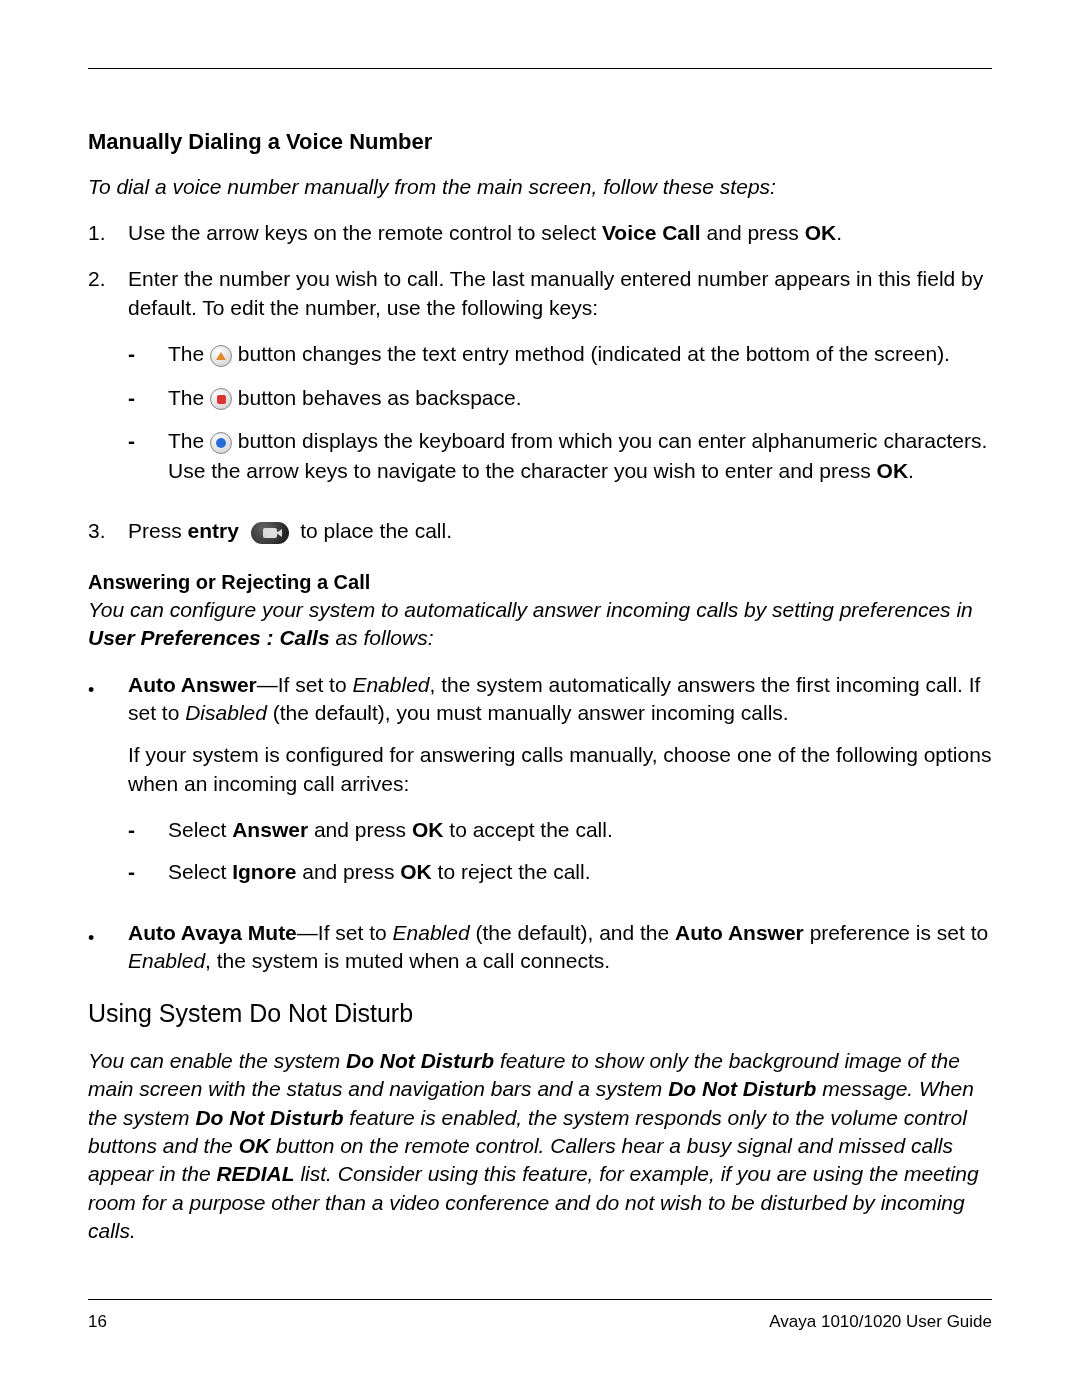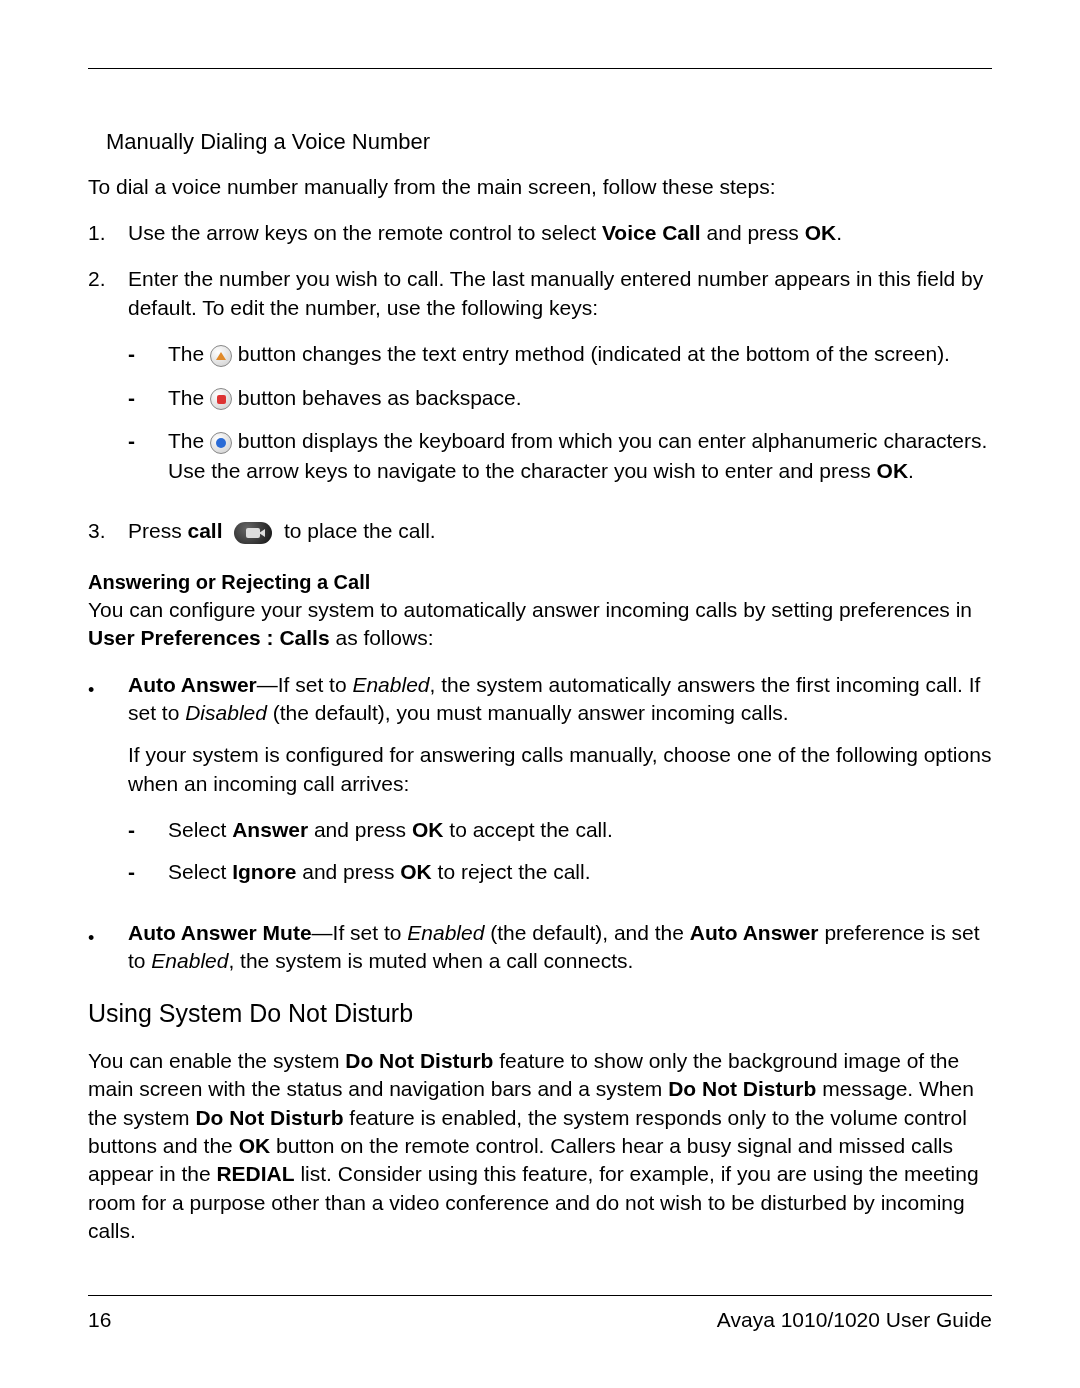--- a/index.html
+++ b/index.html
@@ -15,22 +15,22 @@
     padding: 68px 88px 0 88px;
   }
   .top-rule, .bottom-rule {
     border: none;
     border-top: 1px solid #000;
     margin: 0;
   }
   .top-rule { margin-bottom: 58px; }
   .content { font-size: 21px; line-height: 1.35; }
 
-  .h4 { font-weight: normal; font-size: 22px; margin-bottom: 16px; margin-left: 18px; }
-  .p { margin-bottom: 18px; }
+  .h4 { font-weight: bold; font-size: 22px; margin-bottom: 16px; }
+  .p { margin-bottom: 18px; font-style: italic; }
 
   ol.main-list { list-style: none; padding-left: 0; }
   ol.main-list > li {
     display: flex;
     margin-bottom: 18px;
   }
   ol.main-list > li > .num {
     flex: 0 0 40px;
   }
   ol.main-list > li > .body { flex: 1; }
@@ -126,21 +126,21 @@
   .footer {
     position: absolute;
     left: 88px; right: 88px;
     bottom: 56px;
   }
   .footer-row {
     display: flex;
     justify-content: space-between;
     align-items: baseline;
     margin-top: 12px;
-    font-size: 21px;
+    font-size: 17px;
   }
   .footer-row .doc-title { }
 
   .nested-dash { margin-left: 0; }
 </style>
 </head>
 <body>
 
 <div class="page">
   <hr class="top-rule">
@@ -185,21 +185,21 @@
                       <span class="icon-dot-blue"></span>
                     </span></span><span> button displays the keyboard from which you can enter alphanumeric characters. Use the arrow keys to navigate to the character you wish to enter and press </span><b>OK</b><span>.</span>
               </span>
             </li>
           </ul>
         </span>
       </li>
       <li>
         <span class="num">3.</span>
         <span class="body">
-          <span>Press </span><b>call</b>&nbsp;&nbsp;<span class="icon-btn"><span class="icon-pill">
+          <span>Press </span><b>entry</b>&nbsp;&nbsp;<span class="icon-btn"><span class="icon-pill">
                 <span class="icon-video"></span>
               </span></span>&nbsp;<span> to place the call.</span>
         </span>
       </li>
     </ol>
 
     <div class="h2">Answering or Rejecting a Call</div>
     <div class="p">
       <span>You can configure your system to automatically answer incoming calls by setting preferences in </span><b>User Preferences : Calls</b><span> as follows:</span>
     </div>
@@ -222,21 +222,21 @@
               <span class="body">
                 <span>Select </span><b>Ignore</b><span> and press </span><b>OK</b><span> to reject the call.</span>
               </span>
             </li>
           </ul>
         </span>
       </li>
       <li>
         <span class="dot"></span>
         <span class="body">
-          <b>Auto Answer Mute</b><span>—If set to </span><i>Enabled</i><span> (the default), and the </span><b>Auto Answer</b><span> preference is set to </span><i>Enabled</i><span>, the system is muted when a call connects.</span>
+          <b>Auto Avaya Mute</b><span>—If set to </span><i>Enabled</i><span> (the default), and the </span><b>Auto Answer</b><span> preference is set to </span><i>Enabled</i><span>, the system is muted when a call connects.</span>
         </span>
       </li>
     </ul>
 
     <div class="h3">Using System Do Not Disturb</div>
     <div class="p">
       <span>You can enable the system </span><b>Do Not Disturb</b><span> feature to show only the background image of the main screen with the status and navigation bars and a system </span><b>Do Not Disturb</b><span> message. When the system </span><b>Do Not Disturb</b><span> feature is enabled, the system responds only to the volume control buttons and the </span><b>OK</b><span> button on the remote control. Callers hear a busy signal and missed calls appear in the </span><b>REDIAL</b><span> list. Consider using this feature, for example, if you are using the meeting room for a purpose other than a video conference and do not wish to be disturbed by incoming calls.</span>
     </div>
 
   </div>

